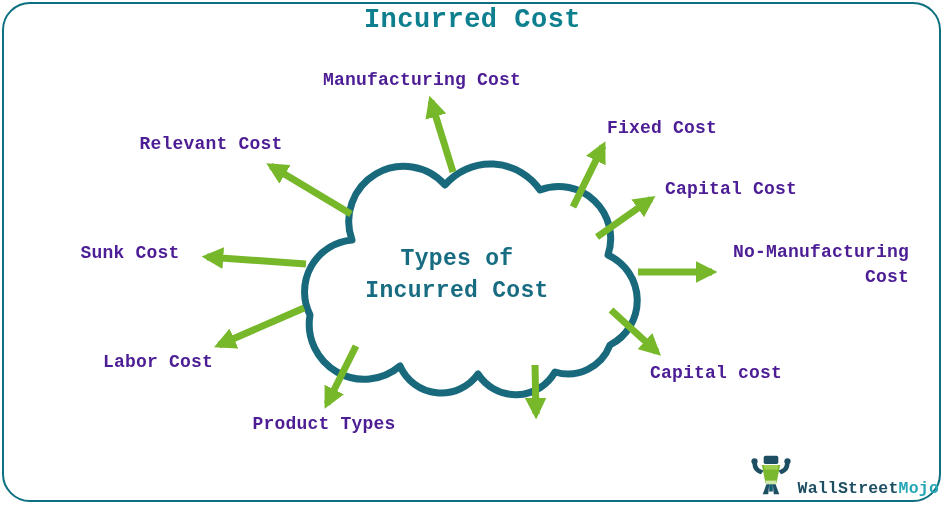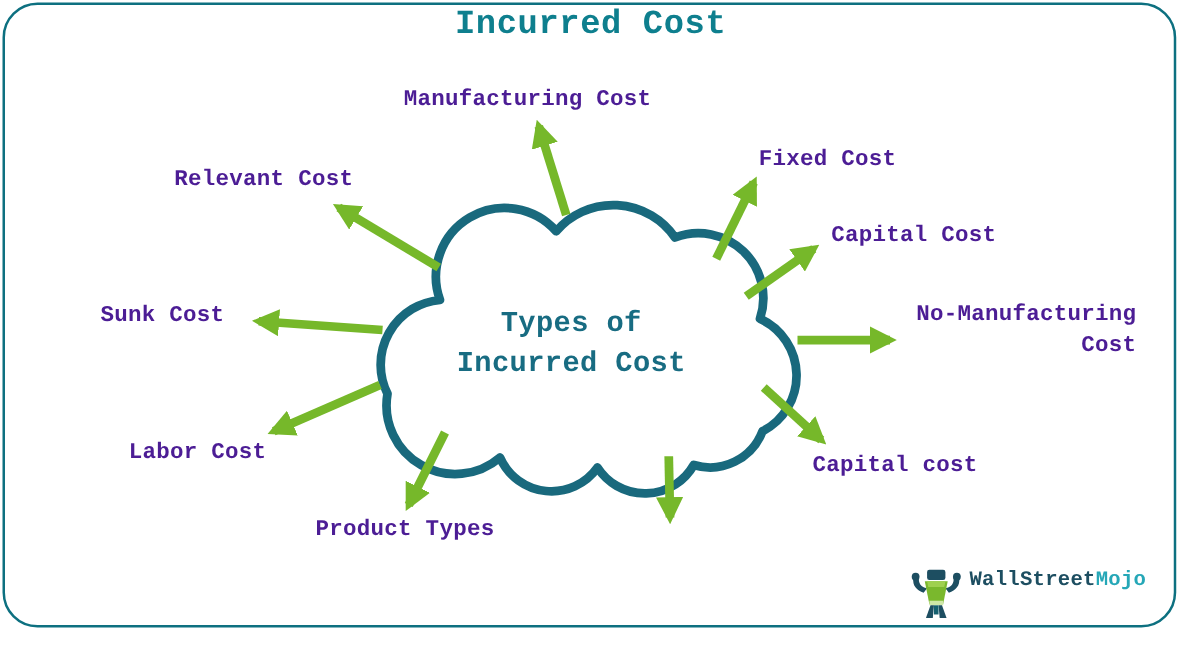--- a/index.html
+++ b/index.html
@@ -43,22 +43,22 @@
   .lbl-fixed{left:630px;top:128px;margin-left:32px;}
   .lbl-variable{left:731px;top:189px;}
   .lbl-nomanufacturing{left:806px;top:265px;white-space:normal;width:206px;line-height:25px;}
   .lbl-capital{left:716px;top:373px;}
   .lbl-direct{left:537px;top:436px;}
   .lbl-product{left:324px;top:424px;}
   .lbl-labor{left:158px;top:362px;}
   .lbl-sunk{left:130px;top:253px;}
   .lbl-relevant{left:211px;top:144px;}
   .logo{
-    position:absolute;right:28px;bottom:8px;
-    display:flex;align-items:flex-start;gap:4px;
+    position:absolute;right:6px;bottom:8px;
+    display:flex;align-items:flex-end;gap:4px;
   }
   .logo-text{font-size:16.5px;font-weight:bold;letter-spacing:.2px;}
   .logo-text .primary{color:#1d4e61;}
   .logo-text .accent{color:#25a7b7;}
 </style>
 </head>
 <body>
 
 <div class="canvas">
 

